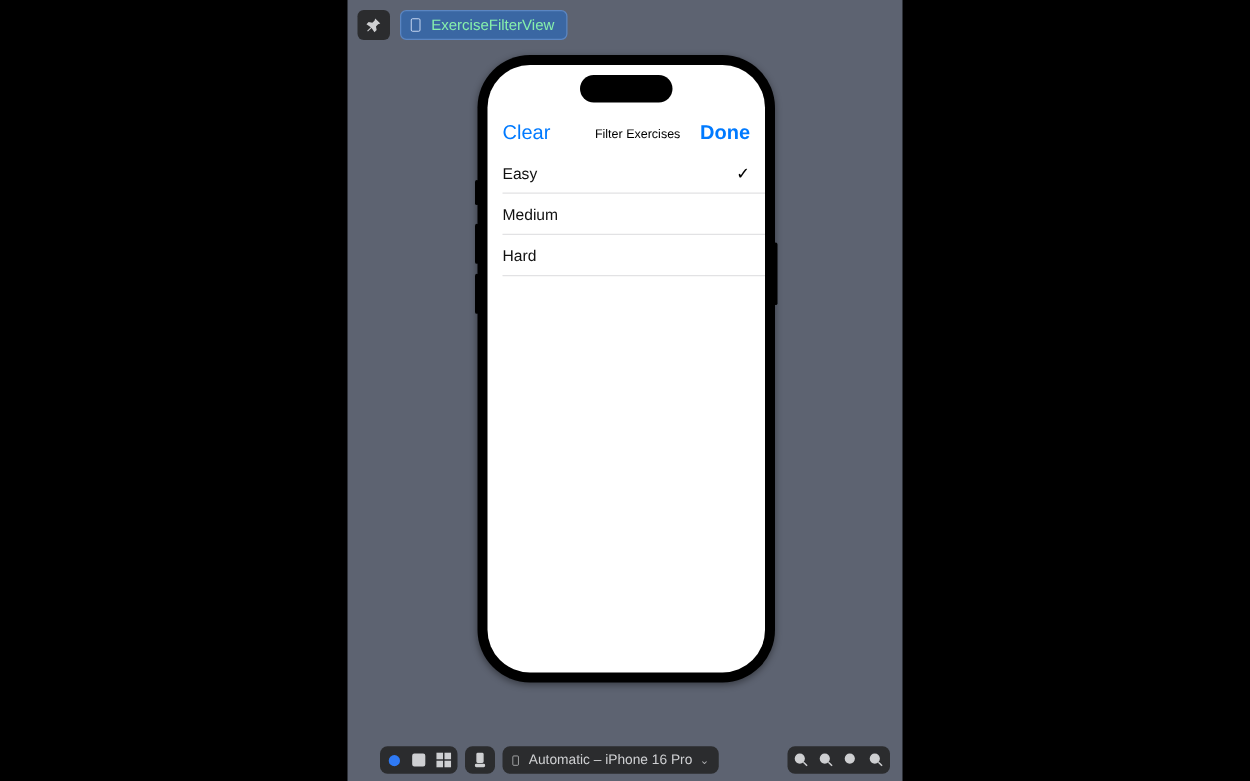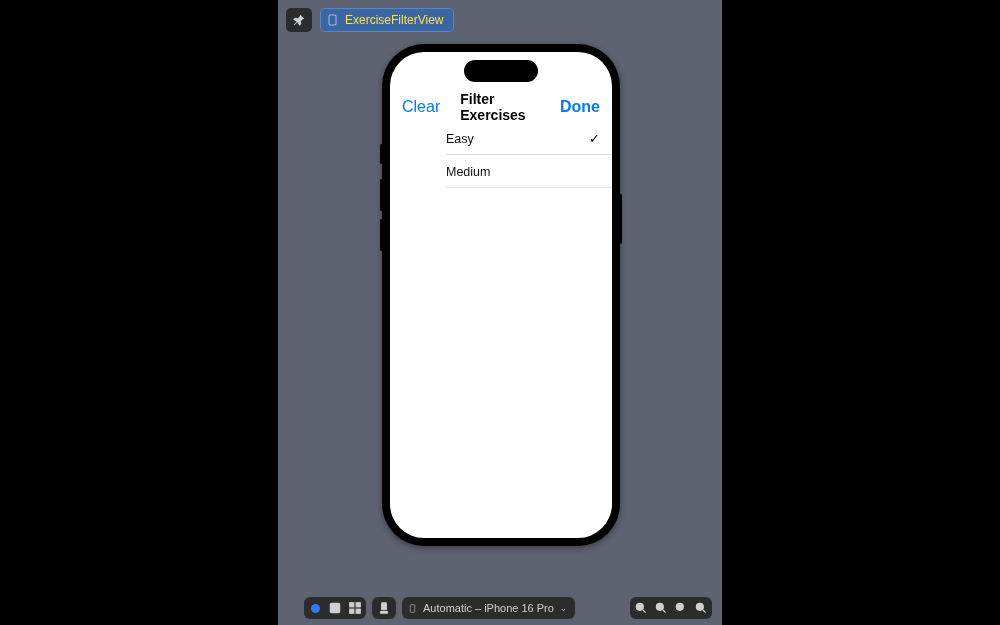--- a/index.html
+++ b/index.html
@@ -52,21 +52,21 @@
   }
   .pin-icon-svg { width: 14px; height: 14px; fill: var(--toolbar-icon); }
   .chip {
     background: var(--chip-blue);
     border: 1px solid var(--chip-blue-border);
     border-radius: 5px;
     height: 24px;
     display: flex; align-items: center;
     padding: 0 10px 0 6px;
     gap: 6px;
-    color: #fde047;
+    color: #86efac;
     font-size: 12px;
     font-weight: 400;
   }
   .chip .file-icon {
     width: 12px; height: 12px;
     fill: none; stroke: #d9e6fb; stroke-width: 1.4;
   }
 
   
   .phone-frame {
@@ -115,27 +115,26 @@
   }
   .nav-btn {
     color: var(--ios-blue);
     font-size: 16px;
     font-weight: 400;
     cursor: default;
   }
   .nav-btn.bold { font-weight: 600; }
   .nav-title {
     color: #000;
-    font-size: 14px;
-    font-weight: 700;
+    font-size: 10px;
+    font-weight: 400;
     padding-left: 20px;
   }
   .list {
     margin-top: 2px;
-    margin-left: 44px;
   }
   .list-row {
     display: flex;
     align-items: center;
     justify-content: space-between;
     height: 33px;
     padding: 0 12px;
     font-size: 12.5px;
     color: #111;
     position: relative;
@@ -238,20 +237,24 @@
 
         <div class="list">
           <div class="list-row">
             <span>Easy</span>
             <span class="check" style="visibility: visible;">✓</span>
           </div>
           <div class="list-row">
             <span>Medium</span>
             <span class="check" style="visibility: hidden;">✓</span>
           </div>
+          <div class="list-row">
+            <span>Hard</span>
+            <span class="check" style="visibility: hidden;">✓</span>
+          </div>
         </div>
       </div>
     </div>
 
     <div class="bottom-bar">
       <div class="bb-left">
         <div class="pill-group">
           <span class="tb-icon">
               <span class="blue-dot"></span>
             </span>

